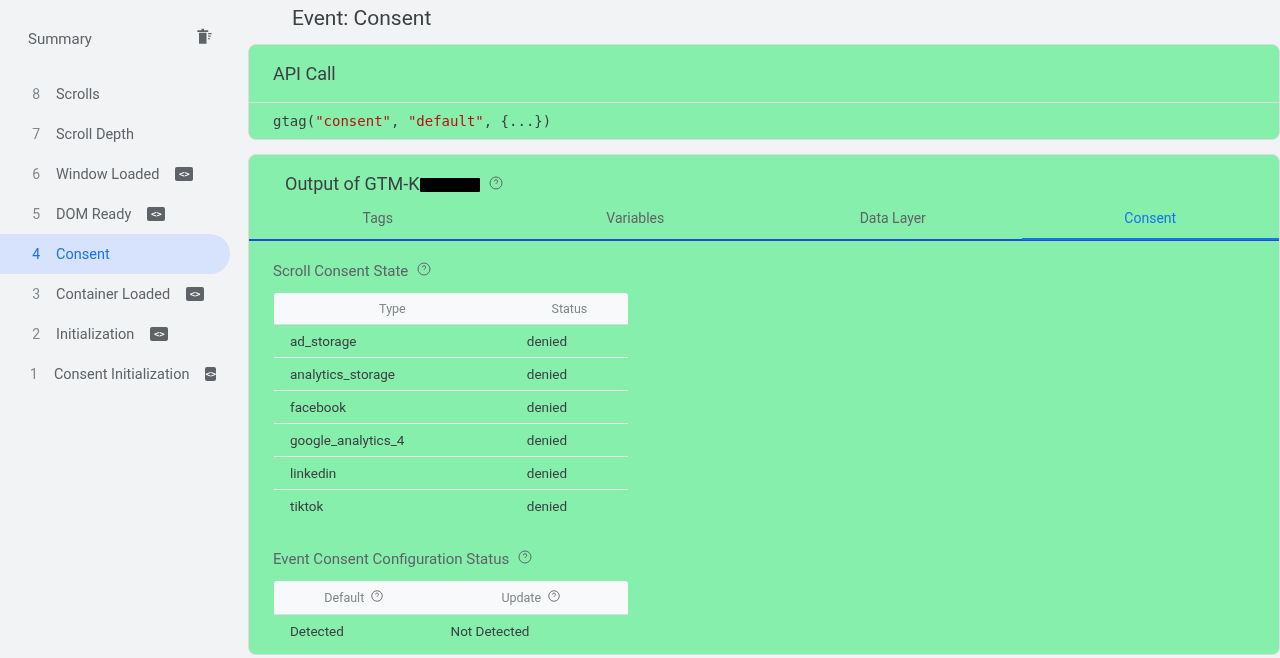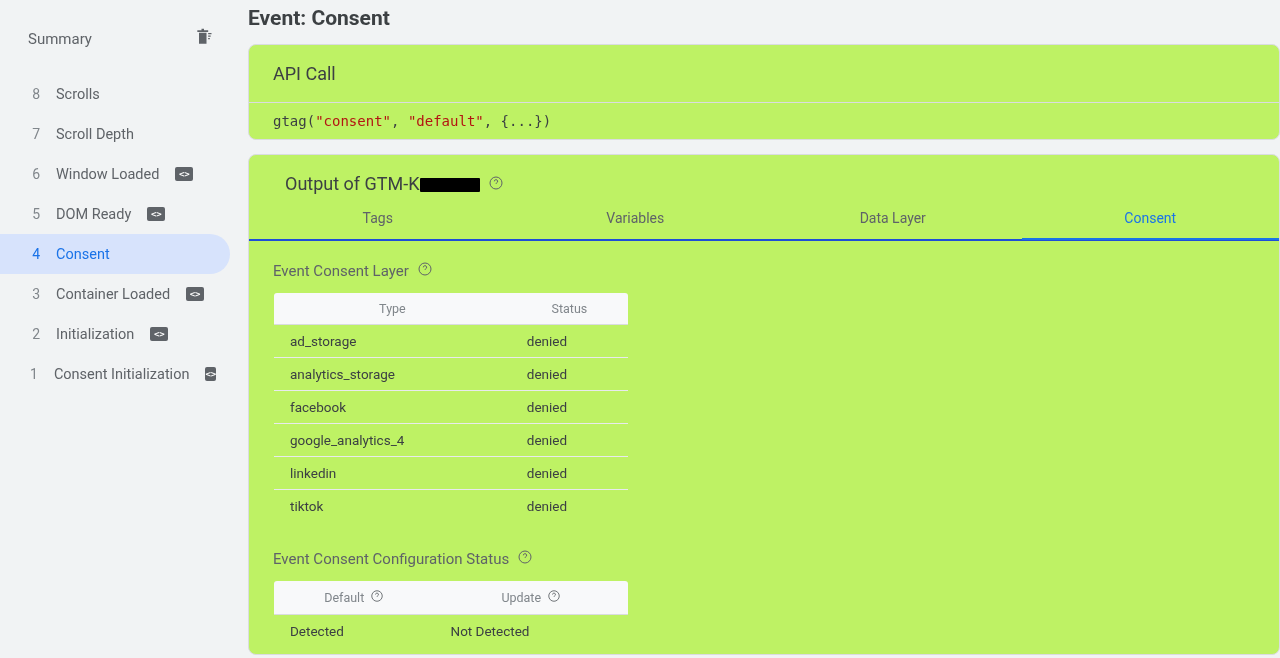--- a/index.html
+++ b/index.html
@@ -58,23 +58,23 @@
   .event-label { flex: 0 0 auto; text-align: center; }
   .event-row.active .event-label { color:#1a73e8; }
   .code-badge {
     display:inline-flex; align-items:center; justify-content:center;
     width:18px; height:14px; background:#5f6368; border-radius:2px;
     color:#fff; font-size:9px; font-weight:bold; font-family: monospace;
   }
   .main {
     flex:1; padding: 0 0 0 18px; overflow:hidden;
   }
-  .page-title { font-size: 21px; color:#3c4043; padding: 6px 0 14px 0; font-weight:700;}
+  .page-title { font-size: 21px; color:#3c4043; padding: 6px 0 14px 0; font-weight:400;margin-left:44px;}
   .card {
-    background:#bef264; border:1px solid #dadce0; border-radius:8px;
+    background:#86efac; border:1px solid #dadce0; border-radius:8px;
     margin-bottom: 14px;
   }
   .api-card-head { padding: 18px 24px; font-size:18px; color:#3c4043; }
   .api-card-body {
     border-top:1px solid #dadce0; padding: 10px 24px;
     font-family: ui-monospace, Menlo, Consolas, monospace; font-size:14px;
   }
   .tok { color:#3c4043; }
   .tok-str { color:#b31412; }
   .output-head { display:flex; align-items:flex-end; gap:8px; padding:18px 28px 4px 24px;margin-left:12px;}
@@ -184,21 +184,21 @@
     </div>
     <div class="tabs" id="output-tabs">
         <div class="tab">Tags</div>
         <div class="tab">Variables</div>
         <div class="tab">Data Layer</div>
         <div class="tab active">Consent</div>
       </div>
 
     <div class="section">
       <div class="section-head-row">
-        <span class="section-title">Event Consent Layer</span>
+        <span class="section-title">Scroll Consent State</span>
         <span class="help-icon">
           <svg viewBox="0 0 24 24">
               <circle cx="12" cy="12" r="9"></circle>
               <path d="M9.5 9.5a2.5 2.5 0 1 1 3.5 2.3c-.8.4-1 1-1 1.7M12 17h.01"></path>
             </svg>
         </span>
       </div>
       <table class="data" id="consent-state-table">
           <thead>
             <tr>

